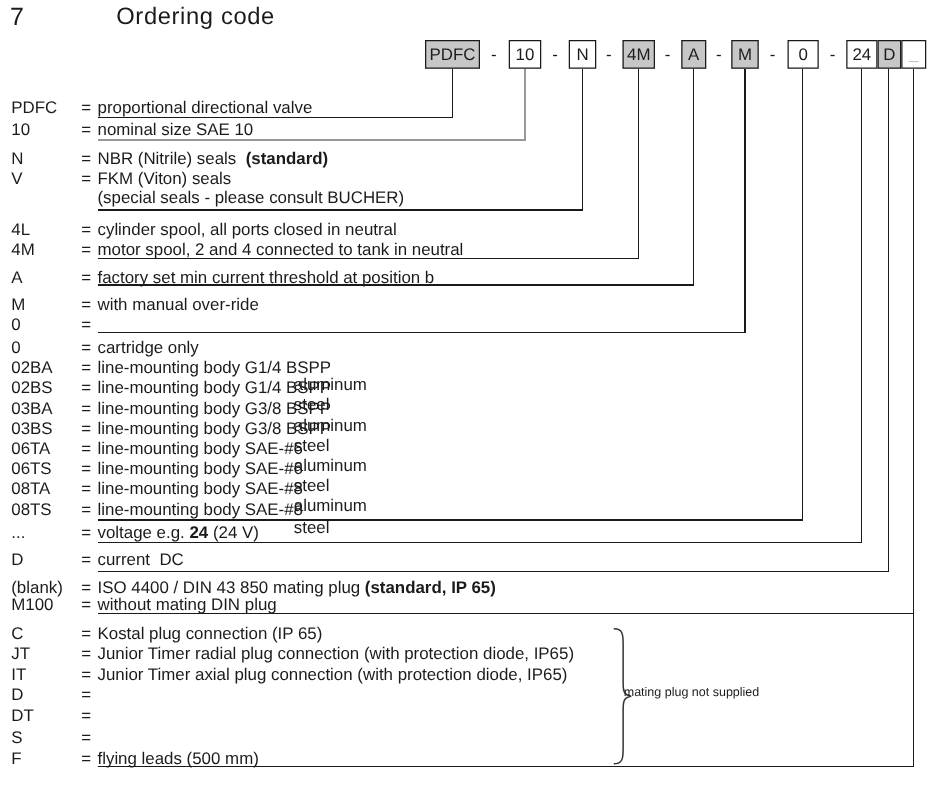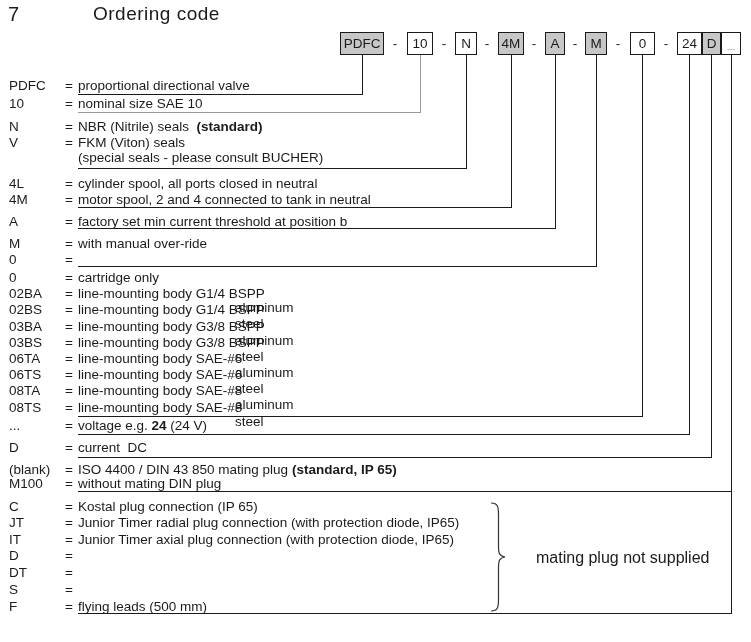--- a/index.html
+++ b/index.html
@@ -12,21 +12,21 @@
   .gray{background:#c7c7c7;}
   .white{background:#ffffff;}
   .dash{position:absolute;top:36px;width:8px;text-align:center;font-size:13.5px;}
   .blank-glyph{color:#9a9a9a;font-weight:700;}
   .row{position:absolute;left:0;width:751px;height:14px;font-size:13.5px;line-height:14px;}
   .code{position:absolute;left:9px;white-space:pre;}
   .eq{position:absolute;left:65px;}
   .desc{position:absolute;left:78px;white-space:pre;}
   .mat{position:absolute;left:235px;white-space:pre;margin-top:14px;}
   .overlay{position:absolute;left:0;top:0;pointer-events:none;}
-  .note{position:absolute;left:536px;top:549px;font-size:16px;}
+  .note{position:absolute;left:499px;top:549px;font-size:10px;}
 </style>
 </head>
 <body>
 
 <div class="page">
 
   <div class="hnum">7</div>
   <div class="htitle">Ordering code</div>
 
   <svg class="overlay" width="751" height="642" viewBox="0 0 751 642">

